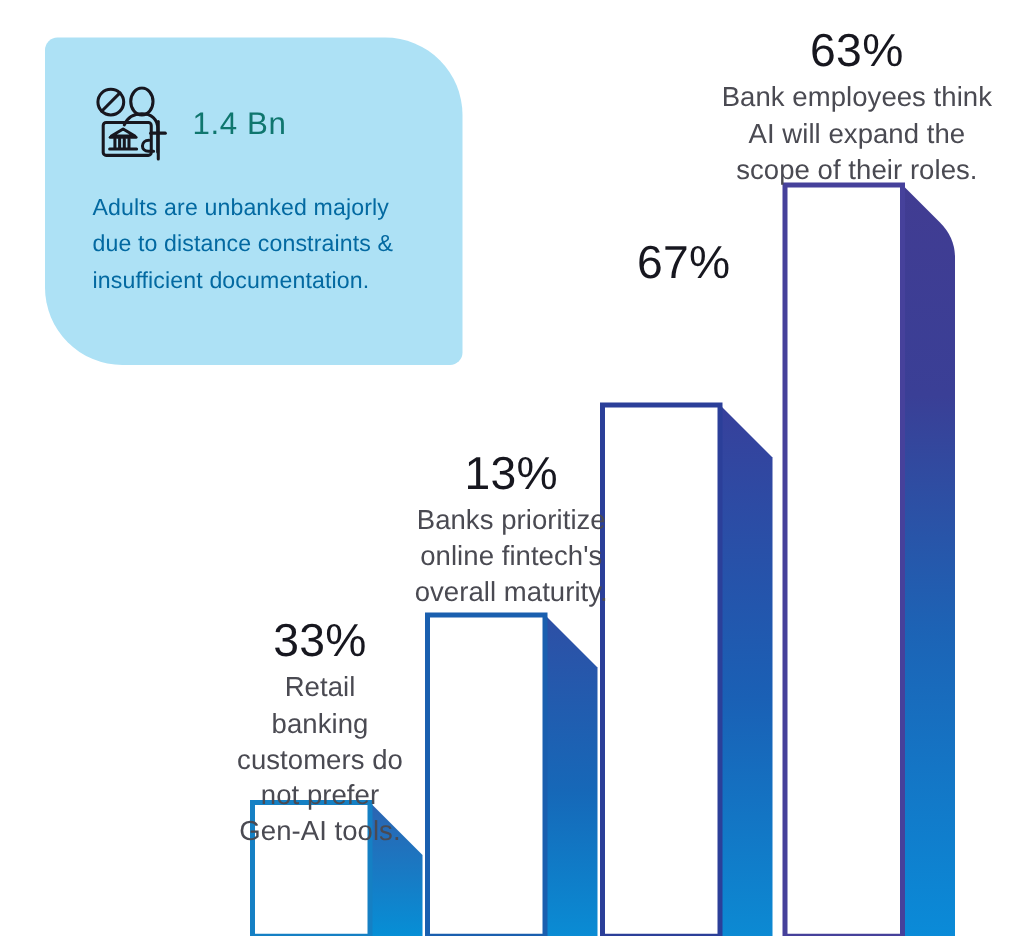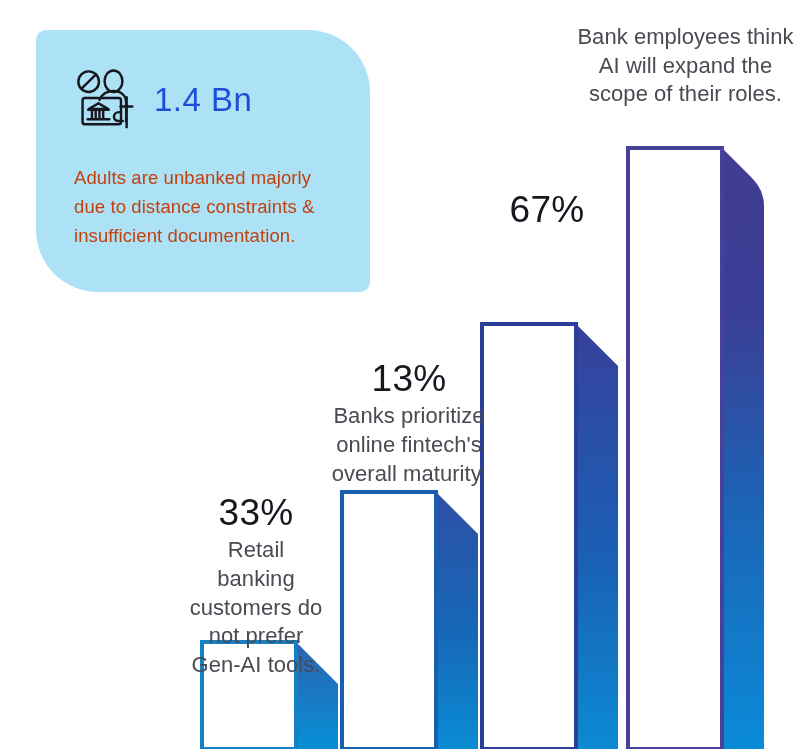--- a/index.html
+++ b/index.html
@@ -39,32 +39,32 @@
     gap: 16px;
     height: 62px;
   }
   .card-icon {
     width: 64px;
     height: 60px;
     flex: 0 0 auto;
     display: block;
   }
   .card-value {
-    font-size: 33px;
+    font-size: 25px;
     font-weight: 400;
-    color: #1d4ed8;
+    color: #0f766e;
     letter-spacing: 0.5px;
     line-height: 1;
     white-space: nowrap;
   }
   .card-desc {
-    margin-top: 34px;
+    margin-top: 22px;
     font-size: 18.5px;
     line-height: 1.56;
-    color: #c2410c;
+    color: #0369a1;
     letter-spacing: 0.1px;
   }
 
   
   .chart {
     position: absolute;
     left: 0;
     top: 0;
     width: 812px;
     height: 749px;
@@ -156,20 +156,21 @@
   <div class="bar-label lbl-1">
     <div class="bar-pct">13%</div>
     <div class="bar-text">Banks prioritize online fintech's overall maturity.</div>
   </div>
 
   <div class="bar-label lbl-2">
     <div class="bar-pct">67%</div>
   </div>
 
   <div class="bar-label lbl-3">
+    <div class="bar-pct">63%</div>
     <div class="bar-text">Bank employees think AI will expand the scope of their roles.</div>
   </div>
 
   <div class="stat-card">
     <div class="card-head">
       <svg class="card-icon" viewBox="0 0 68 64" fill="none" stroke="#17171f" stroke-width="2.6" stroke-linecap="round" stroke-linejoin="round">
 
         <circle cx="15.5" cy="13.5" r="11"></circle>
         <line x1="7.7" y1="21.3" x2="23.3" y2="5.7"></line>
 

